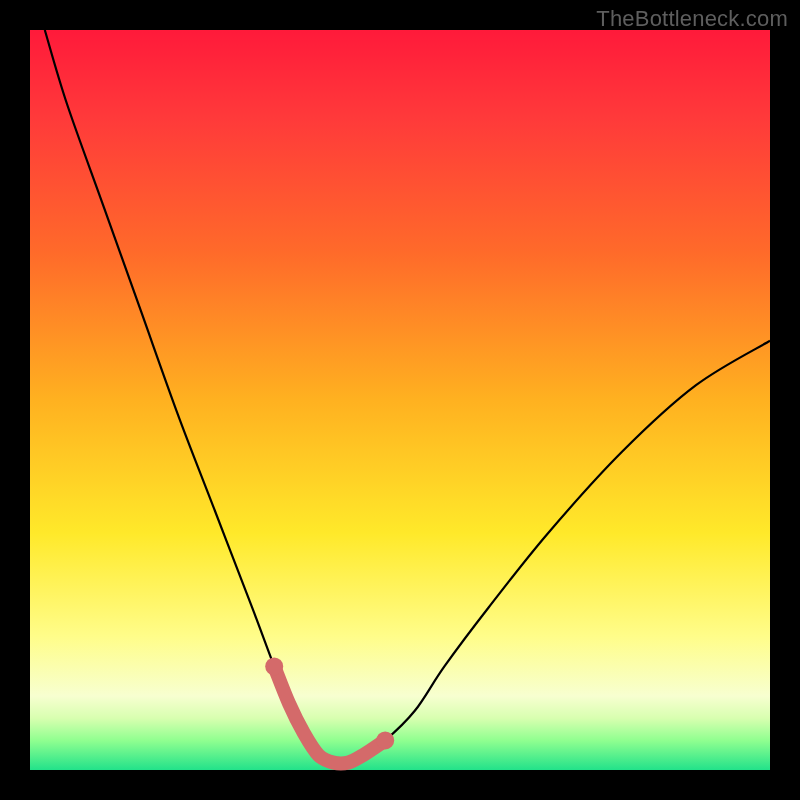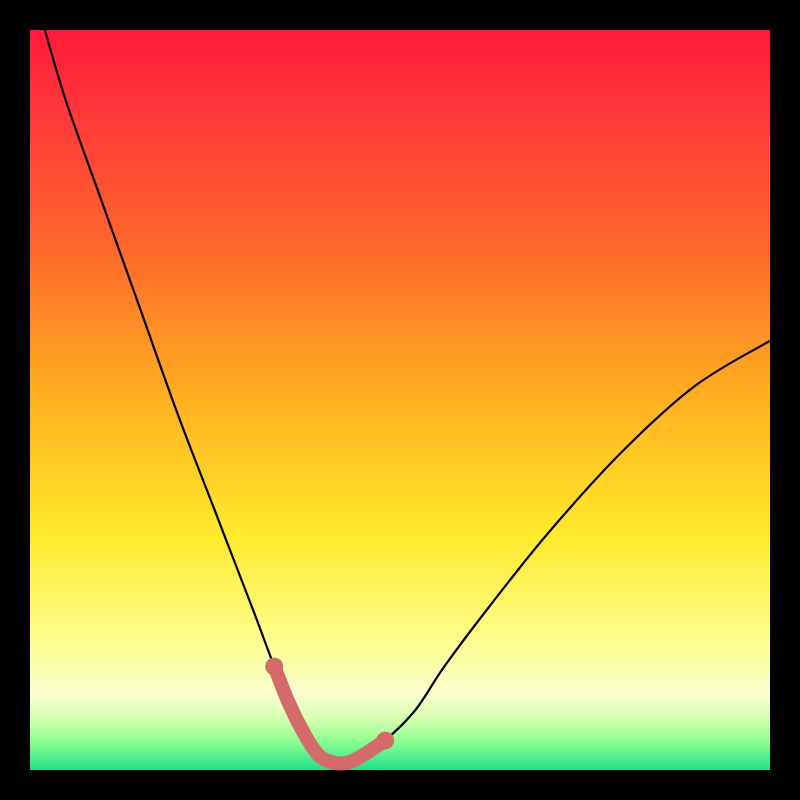--- a/index.html
+++ b/index.html
@@ -54,20 +54,21 @@
     top: 0;
     width: 740px;
     height: 740px;
     overflow: visible;
   }
 </style>
 </head>
 <body>
 
 <div class="frame">
+  <div class="watermark">TheBottleneck.com</div>
 
   <div class="plot">
     <svg class="curve" viewBox="0 0 740 740">
       <path id="main-curve" fill="none" stroke="#000000" stroke-width="2.2" d="M 14.8 0.0 C 18.5 12.3, 27.1 44.4, 37.0 74.0 C 46.9 103.6, 61.7 143.1, 74.0 177.6 C 86.3 212.1, 98.7 246.7, 111.0 281.2 C 123.3 315.7, 135.7 351.5, 148.0 384.8 C 160.3 418.1, 172.7 448.9, 185.0 481.0 C 197.3 513.1, 212.1 551.3, 222.0 577.2 C 231.9 603.1, 238.0 620.4, 244.2 636.4 C 250.4 652.4, 254.1 662.3, 259.0 673.4 C 263.9 684.5, 268.9 694.4, 273.8 703.0 C 278.7 711.6, 283.7 720.3, 288.6 725.2 C 293.5 730.1, 298.5 731.4, 303.4 732.6 C 308.3 733.8, 313.3 733.8, 318.2 732.6 C 323.1 731.4, 326.8 728.9, 333.0 725.2 C 339.2 721.5, 346.6 717.8, 355.2 710.4 C 363.8 703.0, 374.9 693.1, 384.8 680.8 C 394.7 668.5, 402.1 653.7, 414.4 636.4 C 426.7 619.1, 441.5 599.4, 458.8 577.2 C 476.1 555.0, 495.8 529.1, 518.0 503.2 C 540.2 477.3, 567.3 446.5, 592.0 421.8 C 616.7 397.1, 641.3 373.7, 666.0 355.2 C 690.7 336.7, 727.7 318.2, 740.0 310.8"></path>
       <path id="highlight-curve" fill="none" stroke="#d46a6a" stroke-width="14" stroke-linecap="round" stroke-linejoin="round" d="M 244.2 636.4 C 246.7 642.6, 254.1 662.3, 259.0 673.4 C 263.9 684.5, 268.9 694.4, 273.8 703.0 C 278.7 711.6, 283.7 720.3, 288.6 725.2 C 293.5 730.1, 298.5 731.4, 303.4 732.6 C 308.3 733.8, 313.3 733.8, 318.2 732.6 C 323.1 731.4, 326.8 728.9, 333.0 725.2 C 339.2 721.5, 351.5 712.9, 355.2 710.4"></path>
       <g id="highlight-dots">
           <circle cx="244.2" cy="636.4" r="9" fill="#d46a6a"></circle>
           <circle cx="355.2" cy="710.4" r="9" fill="#d46a6a"></circle>
         </g>
     </svg>

